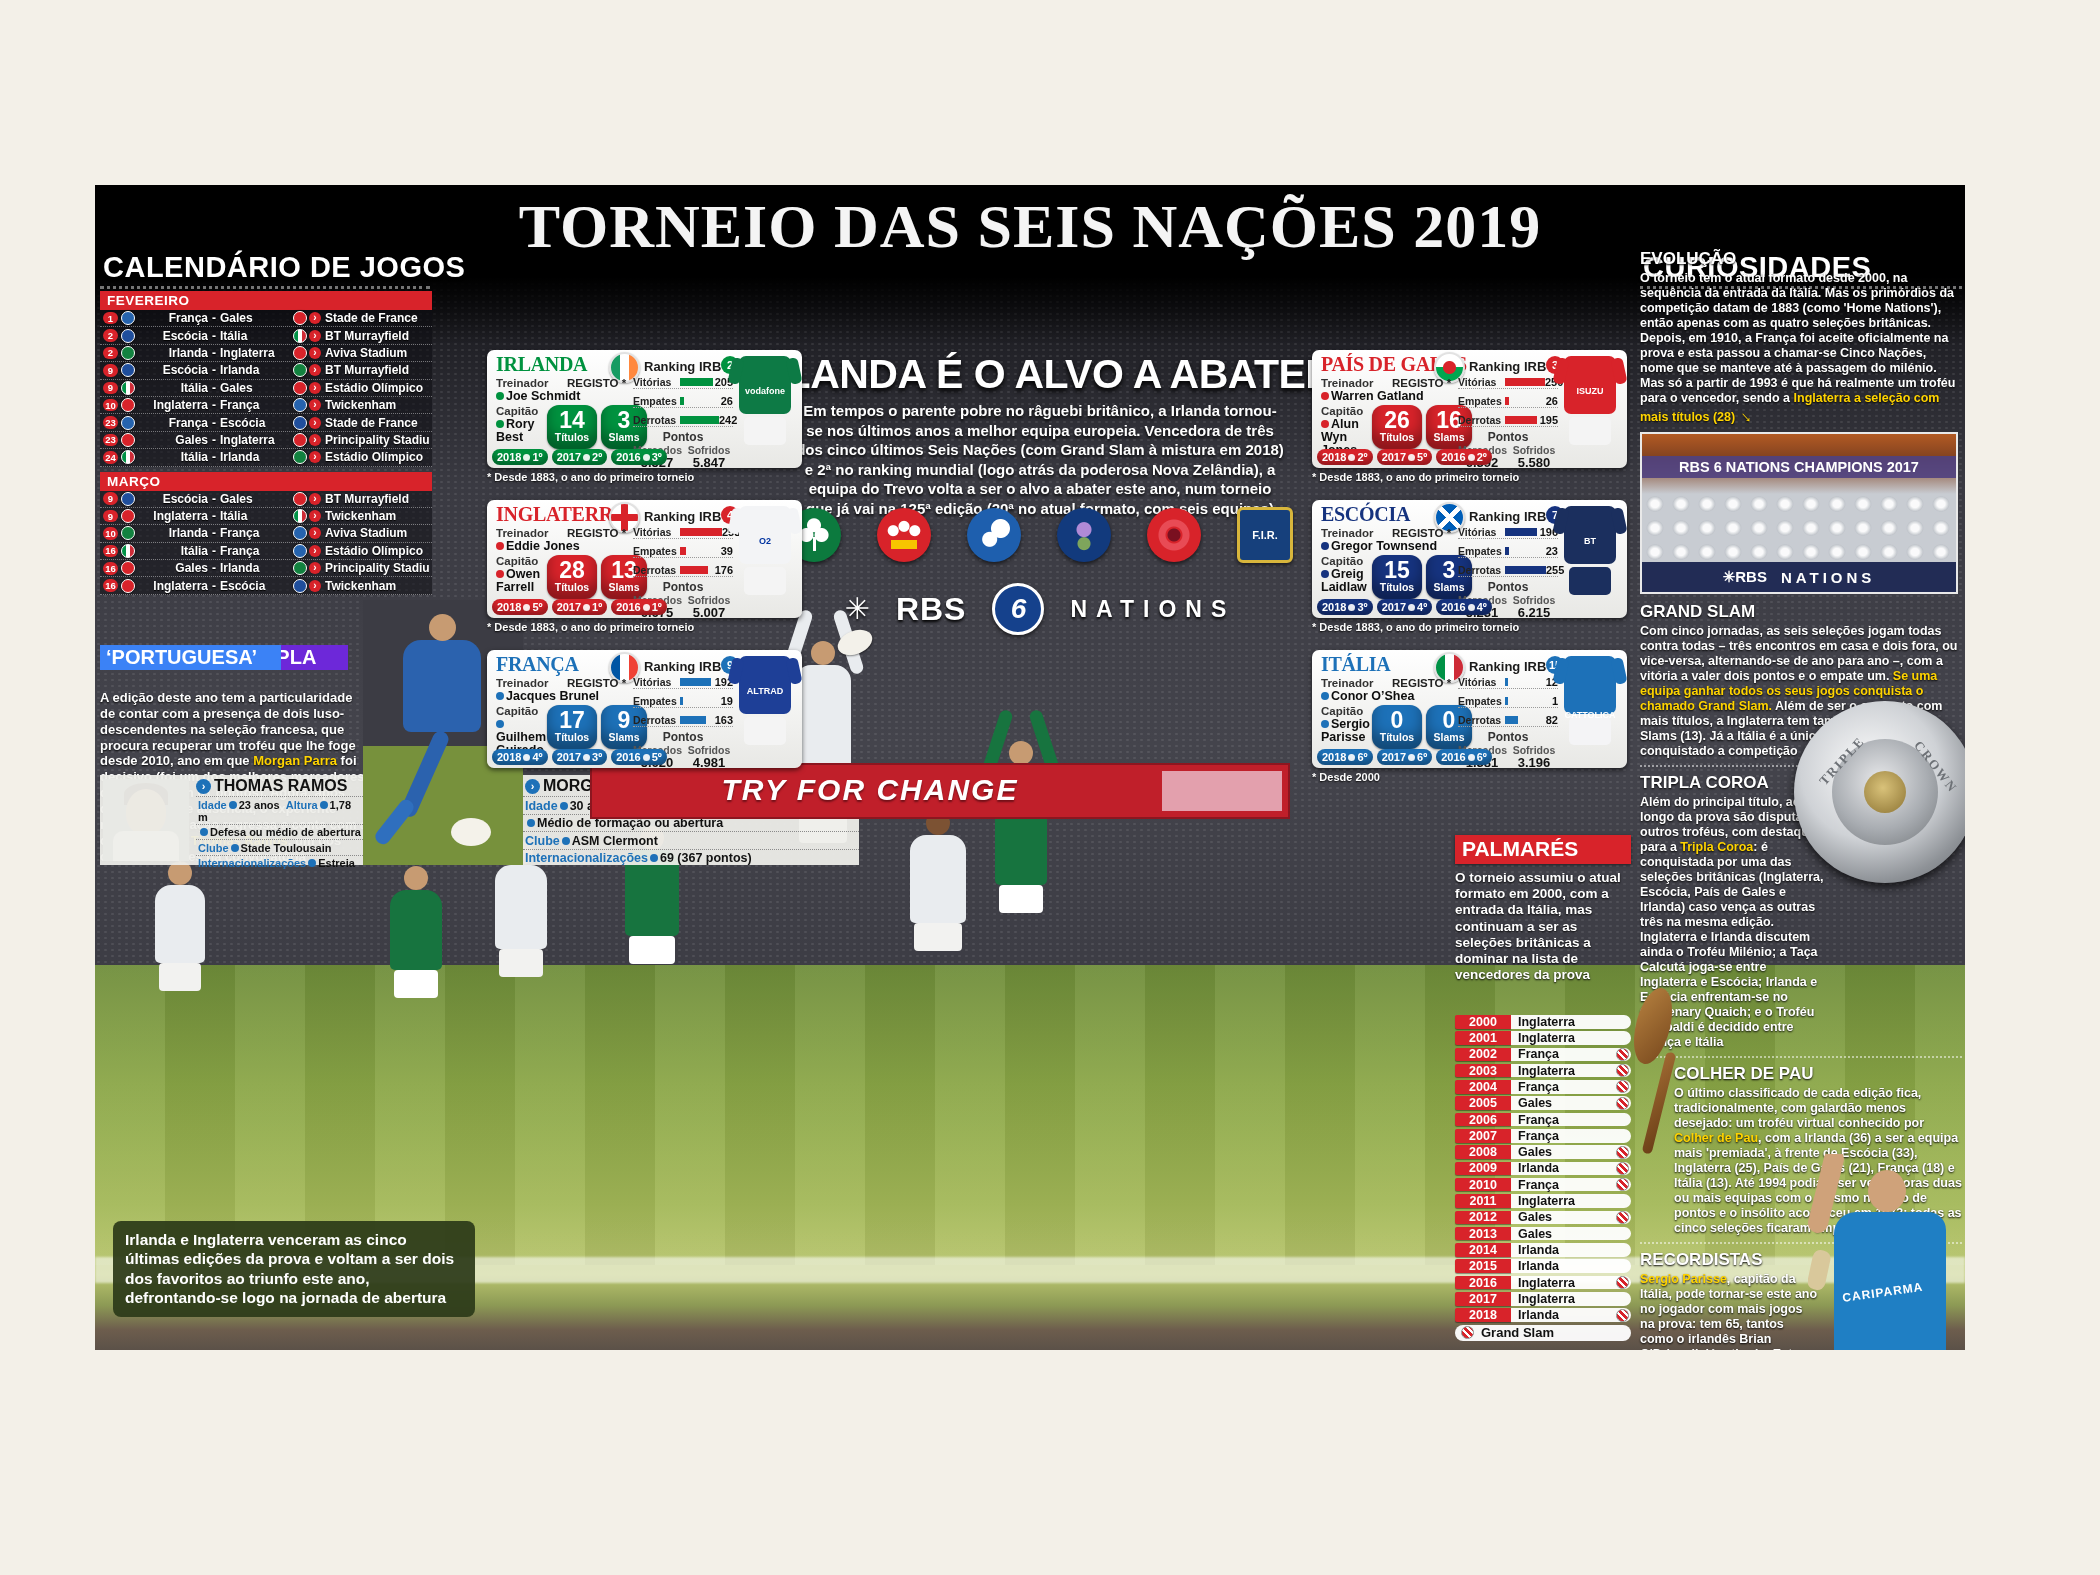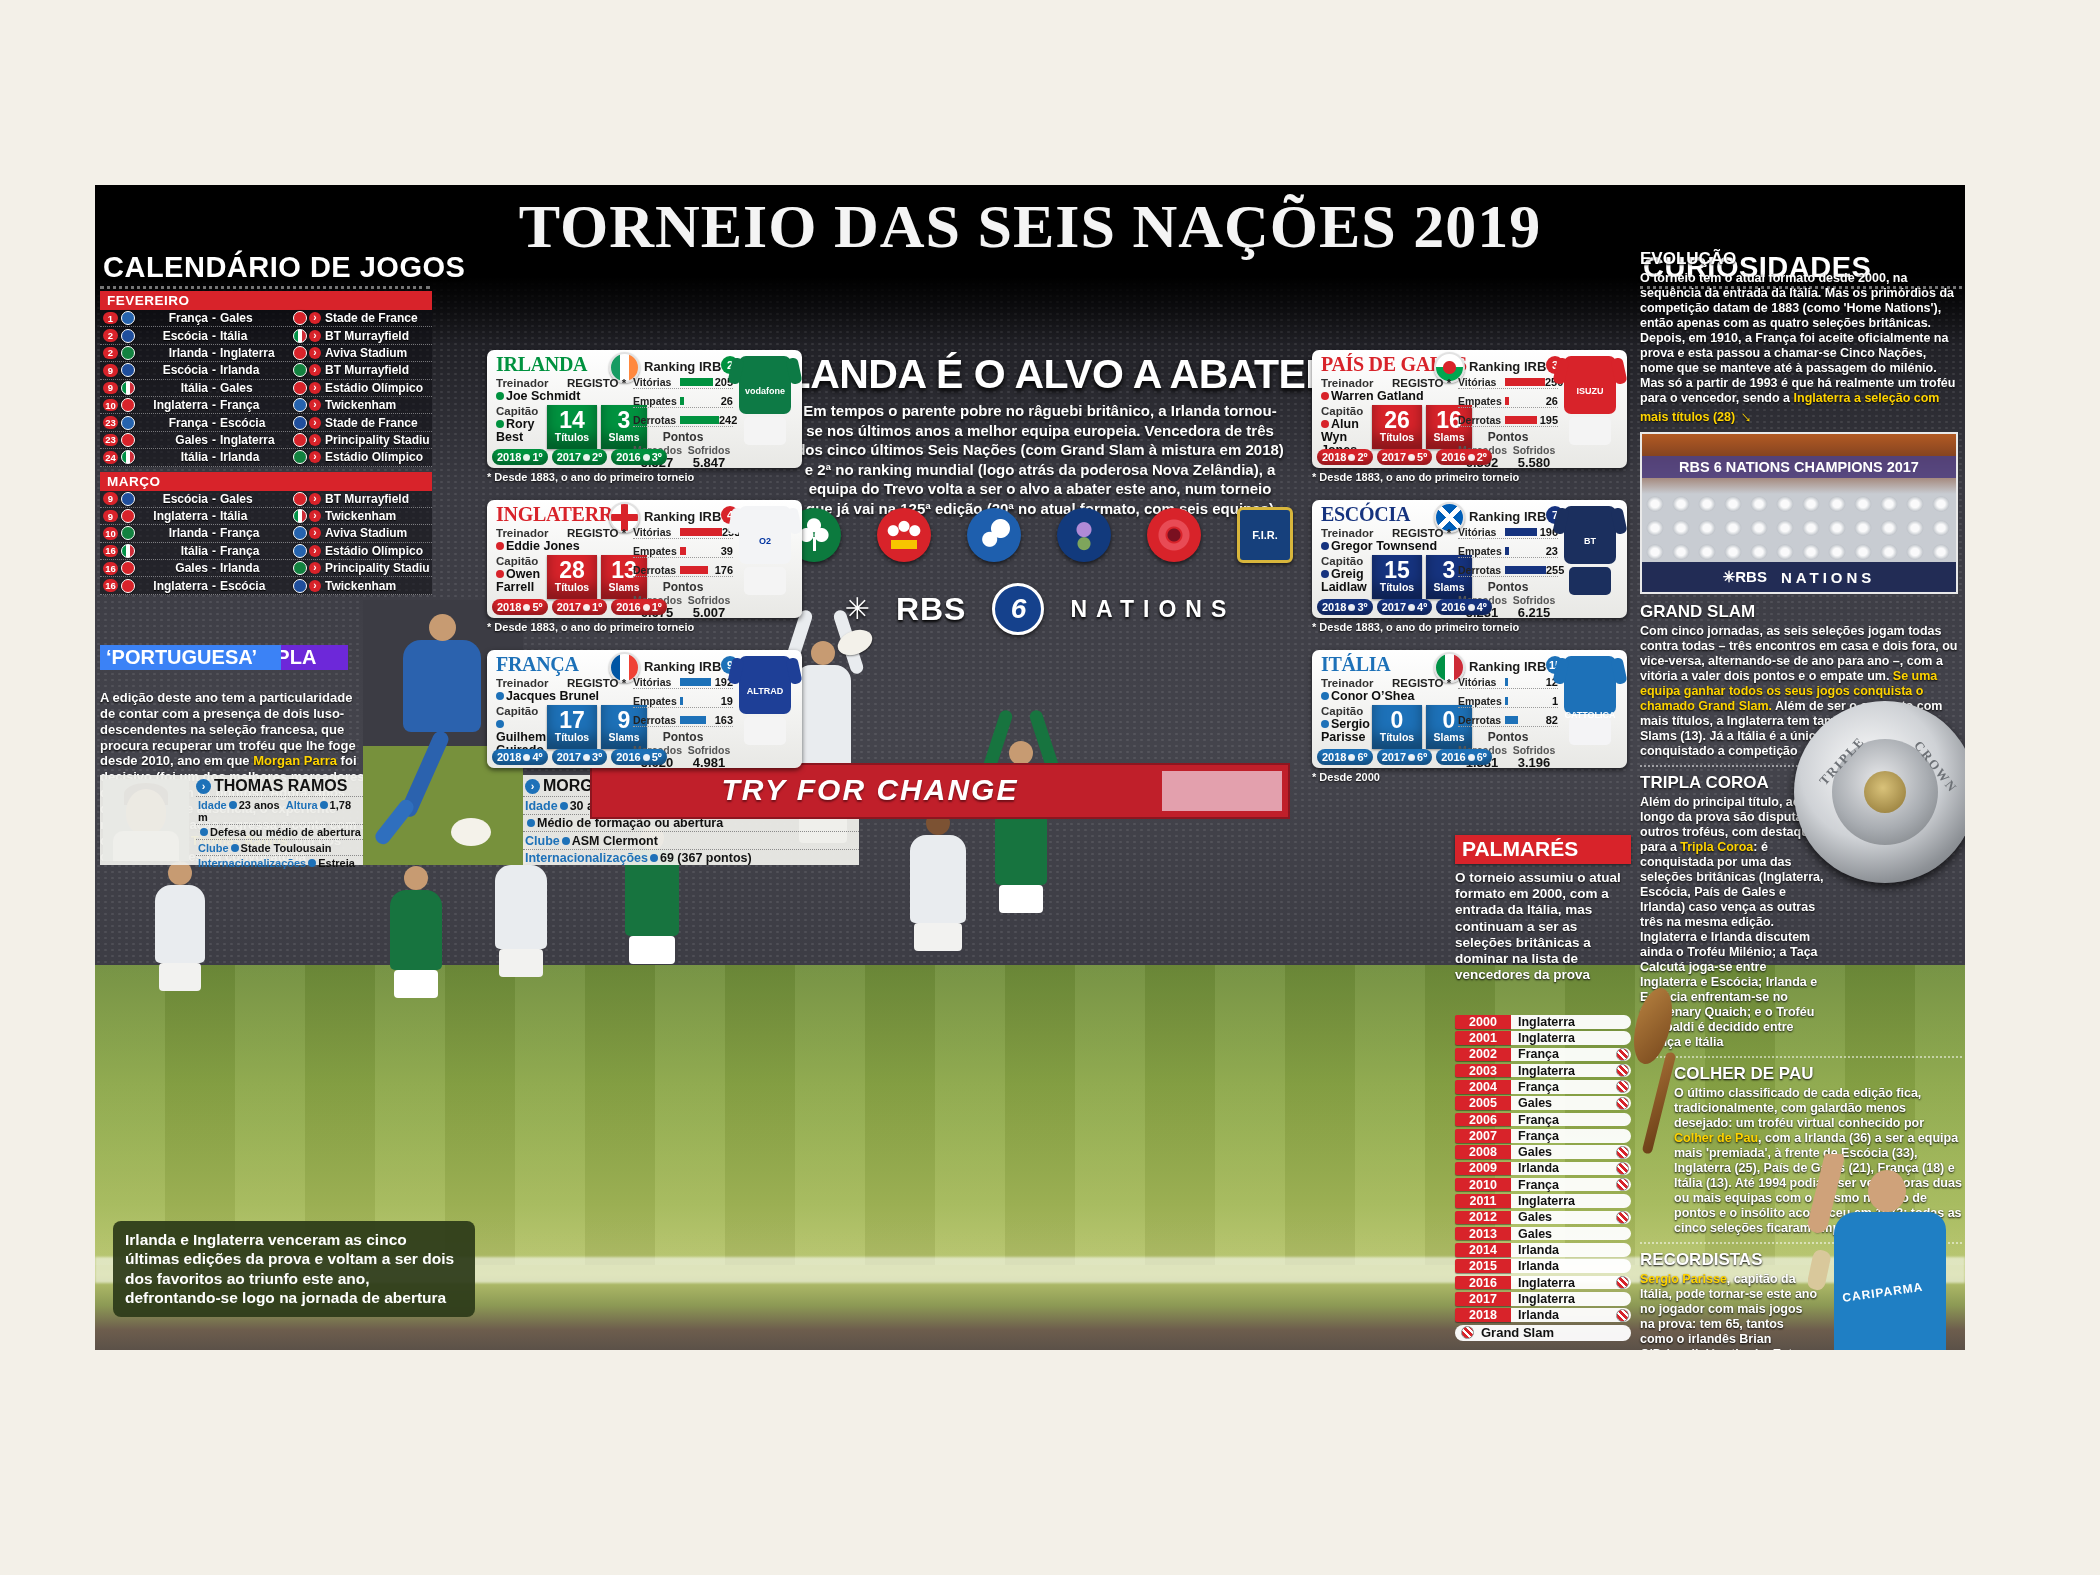--- a/index.html
+++ b/index.html
@@ -112,21 +112,21 @@
   .tc-rank-num{left:234px;top:6px;width:18px;height:18px;border-radius:50%;color:#fff;
     font-weight:bold;font-size:11px;display:flex;align-items:center;justify-content:center;}
   .tc-lbl{font-weight:bold;font-size:11.5px;color:#333;}
   .tc-coach-lbl{left:9px;top:27px;}
   .tc-cap-lbl{left:9px;top:55px;}
   .tc-registo{left:80px;top:27px;font-weight:bold;font-size:11.5px;color:#222;}
   .tc-val{font-weight:bold;font-size:12.5px;color:#0d0d0d;line-height:13px;}
   .tc-coach{left:9px;top:40px;width:135px;}
   .tc-captain{left:9px;top:68px;width:55px;}
   .tc-dot{display:inline-block;width:8px;height:8px;border-radius:50%;margin-right:2px;}
-  .tc-box{width:50px;height:44px;border-radius:0;color:#fff;text-align:center;
+  .tc-box{width:50px;height:44px;border-radius:12px;color:#fff;text-align:center;
     box-shadow:inset 0 -12px 14px rgba(0,0,0,.35),0 1px 2px rgba(0,0,0,.4);}
   .tc-titles{left:60px;top:55px;}
   .tc-slams{left:114px;top:55px;width:46px;}
   .tc-box .num{display:block;font-weight:bold;font-size:23px;line-height:24px;margin-top:3px;}
   .tc-box .lab{display:block;font-weight:bold;font-size:10.5px;line-height:11px;}
   .tc-bars{left:146px;top:25px;width:100px;}
   .bar-row{display:flex;align-items:center;height:13px;margin-bottom:5px;border-bottom:1px dotted #9a9a9a;}
   .b-lab{flex:none;width:47px;font-weight:bold;font-size:10.5px;color:#222;}
   .b-bar{flex:none;height:8px;}
   .b-val{margin-left:auto;font-weight:bold;font-size:11px;color:#111;}

